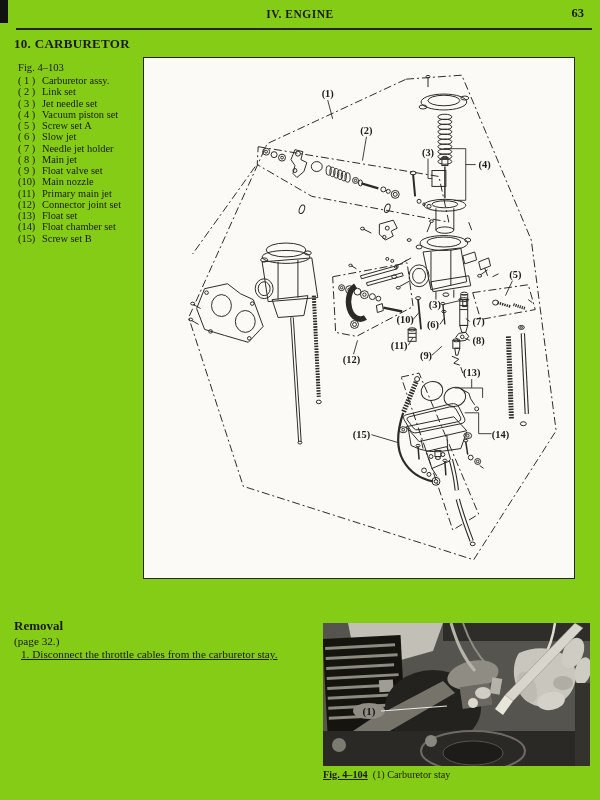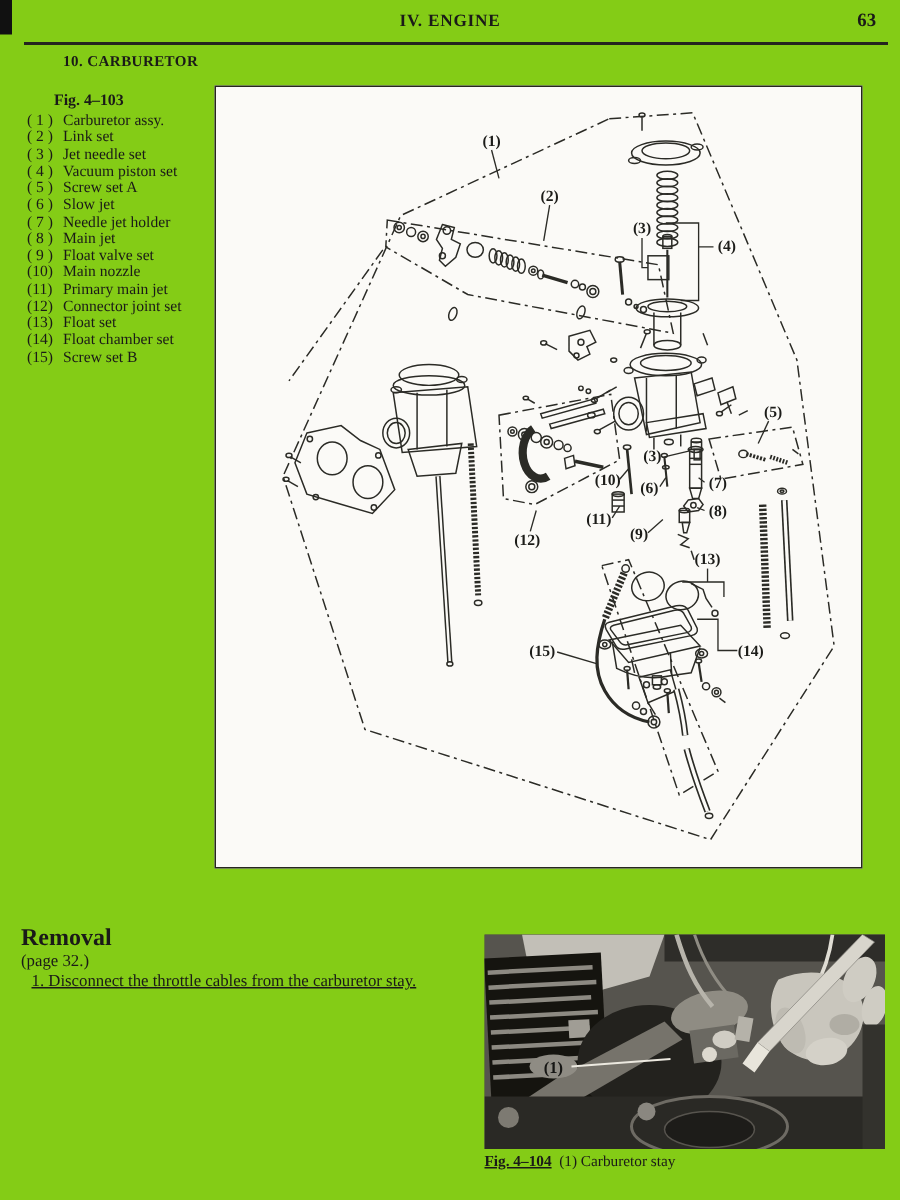--- a/index.html
+++ b/index.html
@@ -2,29 +2,29 @@
 <html><head>
 <meta charset="utf-8">
 <style>
   html,body{margin:0;padding:0;background:#e8e6e1;}
   .page{position:relative;width:600px;height:800px;background:#84cc16;overflow:hidden;
         font-family:"Liberation Serif","DejaVu Serif",serif;color:#1a1a18;}
   .corner-tab{position:absolute;left:0;top:0;width:8px;height:23px;background:#111;}
   .hdr{position:absolute;left:0;right:0;top:8px;text-align:center;font-size:11.5px;font-weight:bold;letter-spacing:.5px;}
   .pgnum{position:absolute;right:16px;top:6px;font-size:12.5px;font-weight:bold;margin-left:35px;}
   .rule{position:absolute;left:16px;top:28px;width:576px;height:2px;background:#24241f;}
-  .sec{position:absolute;left:14px;top:36px;font-size:10px;font-weight:bold;letter-spacing:.3px;margin-left:28px;}
-  .figid{position:absolute;left:36px;top:62px;font-size:10.6px;font-weight:bold;}
+  .sec{position:absolute;left:14px;top:36px;font-size:13px;font-weight:bold;letter-spacing:.3px;}
+  .figid{position:absolute;left:18px;top:62px;font-size:10.6px;font-weight:normal;}
   .plist{position:absolute;left:18px;top:75px;font-size:10.4px;}
   .prow{display:flex;line-height:11.25px;white-space:nowrap;}
   .pnum{flex:0 0 24px;}
   .frame{position:absolute;left:143px;top:57px;width:430px;height:520px;border:1.6px solid #26261f;background:#fbfaf7;}
   .frame svg{display:block;}
   .removal{position:absolute;left:14px;top:619px;width:300px;font-size:11.2px;line-height:13.6px;}
-  .rem-h{font-weight:bold;font-size:16px;margin-bottom:2px;}
+  .rem-h{font-weight:bold;font-size:13px;margin-bottom:2px;}
   .j{text-align:justify;text-align-last:justify;width:292px;}
   .step{padding-left:7px;text-decoration:underline;}
   .photo{position:absolute;left:323px;top:623px;width:267px;height:143px;background:#4c4a45;}
   .cap{position:absolute;left:323px;top:769px;font-size:10.2px;white-space:nowrap;}
   .cap b{font-weight:bold;text-decoration:underline;}
   .dl{font-family:"Liberation Serif","DejaVu Serif",serif;font-weight:bold;font-size:10.5px;fill:#1c1c19;}
 </style>
 </head>
 <body>
 

